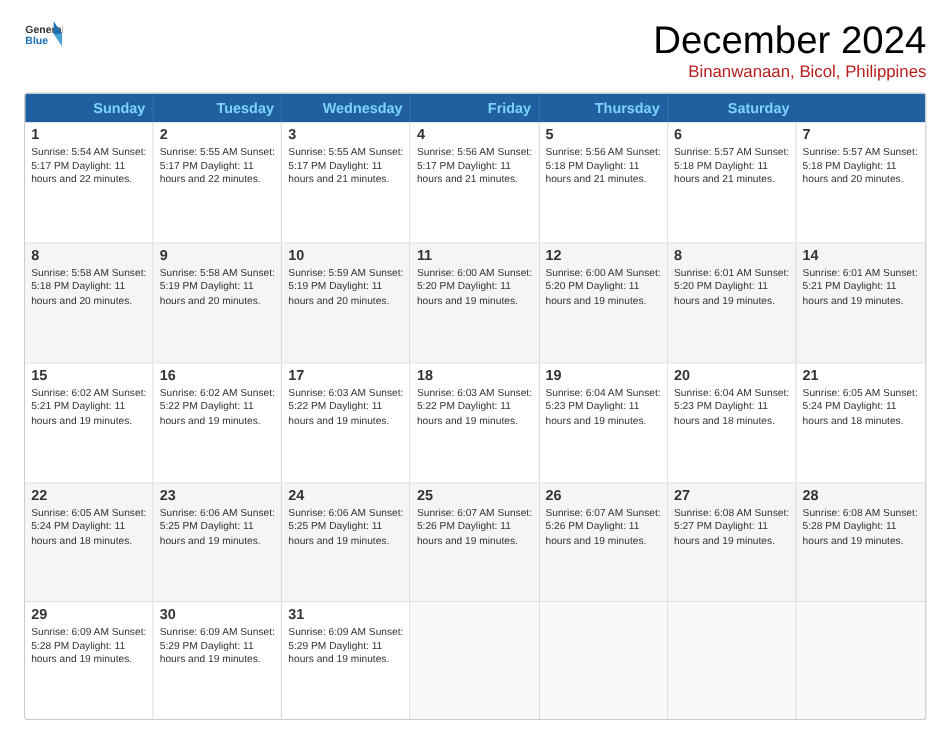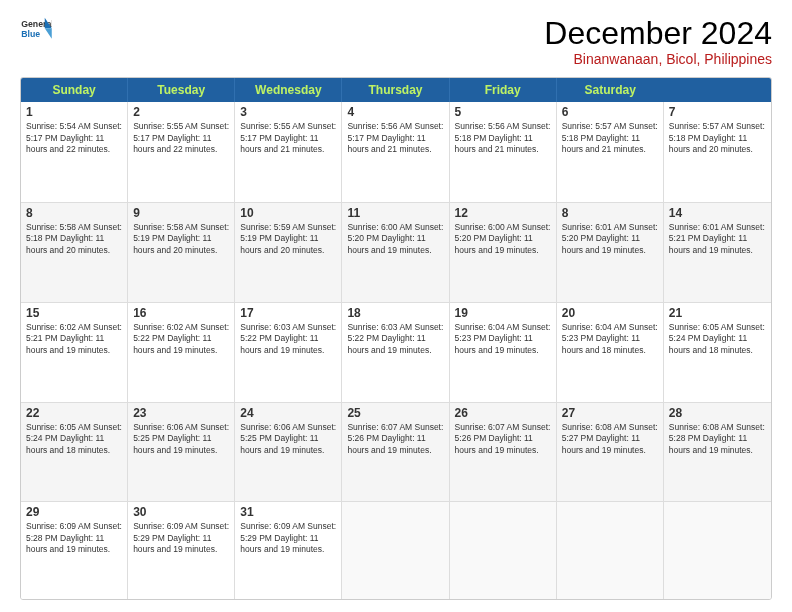--- a/index.html
+++ b/index.html
@@ -50,25 +50,25 @@
       border: 1px solid #ccc;
       border-radius: 3px;
       overflow: hidden;
     }
     .cal-header {
       display: grid;
       grid-template-columns: repeat(7, 1fr);
       background: #2060a0;
     }
     .cal-header-cell {
-      color: #bef264;
+      color: #7dd3fc;
       font-size: 12px;
       font-weight: bold;
       padding: 5px 6px;
-      text-align: center;
+      text-align: right;
       border-right: 1px solid #3070b0;
     }
     .cal-header-cell:last-child { border-right: none; }
     .cal-body {
       display: flex;
       flex-direction: column;
     }
     .cal-row {
       display: grid;
       grid-template-columns: repeat(7, 1fr);
@@ -120,22 +120,22 @@
       <div class="month-title">December 2024</div>
       <div class="subtitle">Binanwanaan, Bicol, Philippines</div>
     </div>
   </div>
 
   <div class="calendar">
     <div class="cal-header">
       <div class="cal-header-cell">Sunday</div>
       <div class="cal-header-cell">Tuesday</div>
       <div class="cal-header-cell">Wednesday</div>
+      <div class="cal-header-cell">Friday</div>
       <div class="cal-header-cell">Thursday</div>
-      <div class="cal-header-cell">Friday</div>
       <div class="cal-header-cell">Saturday</div>
     </div>
     <div class="cal-body" id="cal-body" style="display: grid; grid-template-rows: repeat(5, 1fr); height: calc(499px);">
     <div class="cal-row">
           <div class="cal-cell">
             <span class="day-num">1</span>
             <div class="cell-text">Sunrise: 5:54 AM
 Sunset: 5:17 PM
 Daylight: 11 hours
 and 22 minutes.</div>

